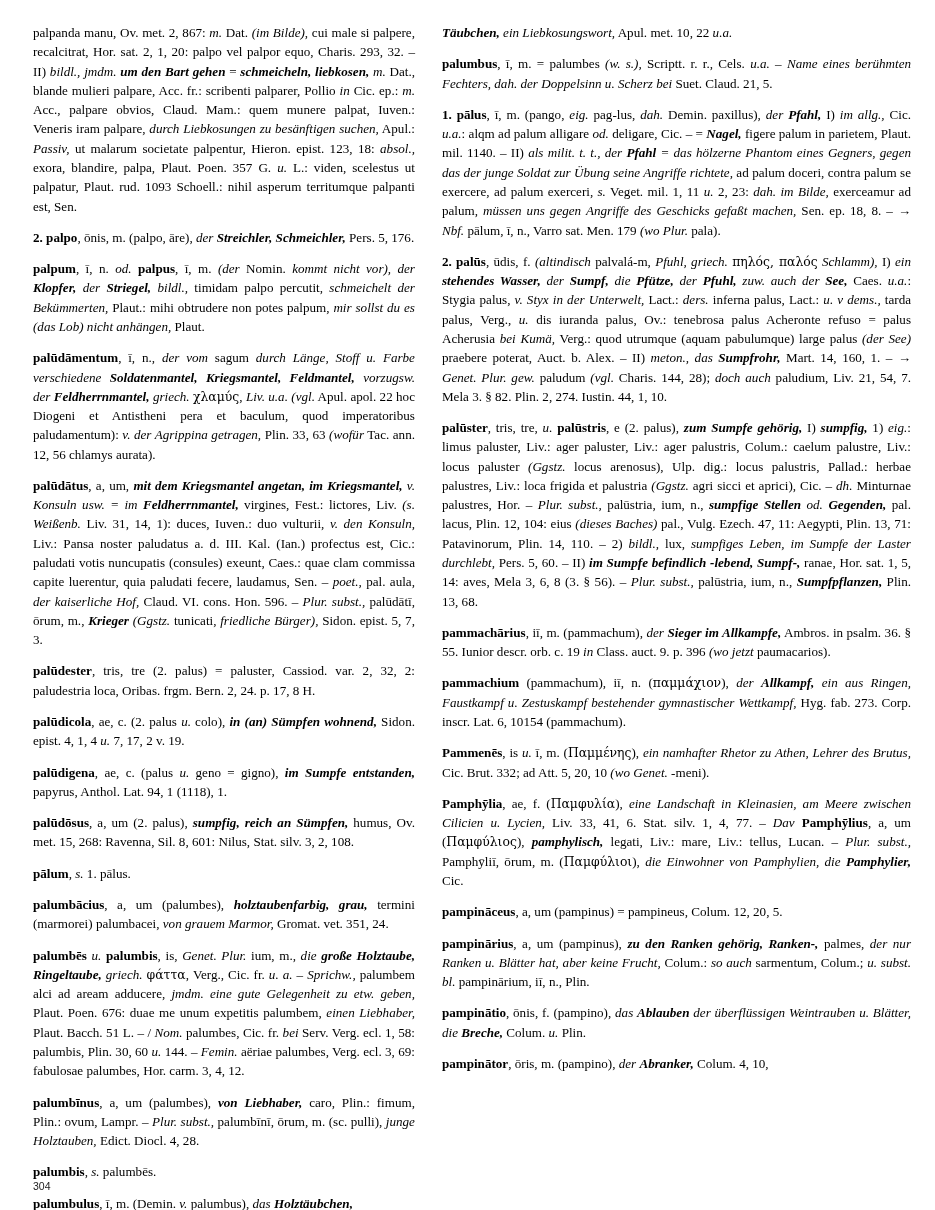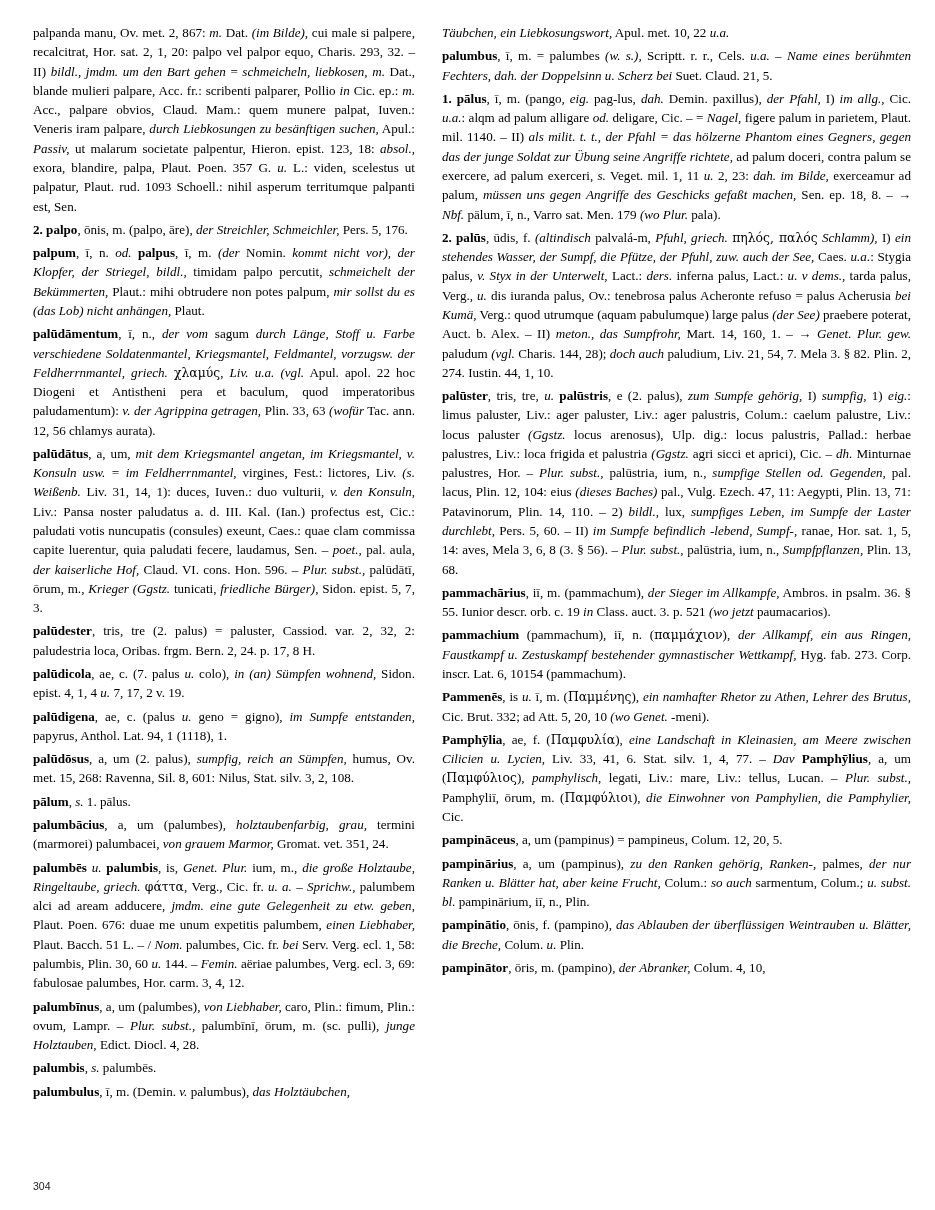--- a/index.html
+++ b/index.html
@@ -51,66 +51,66 @@
   .cont {
     text-align: justify;
   }
   .hw {            
     font-weight: bold;
   }
   .it {            
     font-style: italic;
   }
   .bi {            
-    font-weight: normal;
+    font-weight: bold;
     font-style: italic;
   }
   .gr {            
     font-family: "DejaVu Serif", "Liberation Serif", serif;
     font-size: 12.4px;
   }
   .folio {
     position: absolute;
     left: 33px;
     top: 1180px;
     font-size: 10.5px;
     font-family: "Liberation Sans", sans-serif;
     color: #222;
   }
-  .entry + .entry { margin-top: 4px; }
+  .entry + .entry { margin-top: 12px; }
 </style>
 </head>
 <body>
 
 <div class="page">
   <div class="columns">
     <div class="col left" id="col-left">
         <p class="entry cont"><span>palpanda manu, Ov. met. 2, 867: </span><span class="it">m.</span><span> Dat. </span><span class="it">(im Bilde)</span><span>, cui male si palpere, recalcitrat, Hor. sat. 2, 1, 20: palpo vel palpor equo, Charis. 293, 32. – II) </span><span class="it">bildl., jmdm. </span><span class="bi">um den Bart gehen</span><span> = </span><span class="bi">schmeicheln, liebkosen,</span><span> </span><span class="it">m.</span><span> Dat., blande mulieri palpare, Acc. fr.: scribenti palparer, Pollio </span><span class="it">in</span><span> Cic. ep.: </span><span class="it">m.</span><span> Acc., palpare obvios, Claud. Mam.: quem munere palpat, Iuven.: Veneris iram palpare, </span><span class="it">durch Liebkosungen zu besänftigen suchen,</span><span> Apul.: </span><span class="it">Passiv,</span><span> ut malarum societate palpentur, Hieron. epist. 123, 18: </span><span class="it">absol.,</span><span> exora, blandire, palpa, Plaut. Poen. 357 G. </span><span class="it">u.</span><span> L.: viden, scelestus ut palpatur, Plaut. rud. 1093 Schoell.: nihil asperum territumque palpanti est, Sen.</span></p>
         <p class="entry"><span class="hw">2. palpo</span><span>, ōnis, m. (palpo, āre), </span><span class="it">der </span><span class="bi">Streichler, Schmeichler,</span><span> Pers. 5, 176.</span></p>
         <p class="entry"><span class="hw">palpum</span><span>, ī, n. </span><span class="it">od.</span><span> </span><span class="hw">palpus</span><span>, ī, m. </span><span class="it">(der </span><span>Nomin. </span><span class="it">kommt nicht vor), der </span><span class="bi">Klopfer,</span><span> </span><span class="it">der </span><span class="bi">Striegel,</span><span> </span><span class="it">bildl.,</span><span> timidam palpo percutit, </span><span class="it">schmeichelt der Bekümmerten,</span><span> Plaut.: mihi obtrudere non potes palpum, </span><span class="it">mir sollst du es (das Lob) nicht anhängen,</span><span> Plaut.</span></p>
         <p class="entry"><span class="hw">palūdāmentum</span><span>, ī, n., </span><span class="it">der vom </span><span>sagum </span><span class="it">durch Länge, Stoff u. Farbe verschiedene </span><span class="bi">Soldatenmantel, Kriegsmantel, Feldmantel,</span><span> </span><span class="it">vorzugsw. der </span><span class="bi">Feldherrnmantel,</span><span> </span><span class="it">griech. </span><span class="gr">χλαμύς</span><span>, </span><span class="it">Liv. u.a. (vgl.</span><span> Apul. apol. 22 hoc Diogeni et Antistheni pera et baculum, quod imperatoribus paludamentum): </span><span class="it">v. der Agrippina getragen,</span><span> Plin. 33, 63 </span><span class="it">(wofür</span><span> Tac. ann. 12, 56 chlamys aurata).</span></p>
         <p class="entry"><span class="hw">palūdātus</span><span>, a, um, </span><span class="bi">mit dem Kriegsmantel angetan, im Kriegsmantel,</span><span> </span><span class="it">v. Konsuln usw. = im </span><span class="bi">Feldherrnmantel,</span><span> virgines, Fest.: lictores, Liv. </span><span class="it">(s. Weißenb.</span><span> Liv. 31, 14, 1): duces, Iuven.: duo vulturii, </span><span class="it">v. den Konsuln,</span><span> Liv.: Pansa noster paludatus a. d. III. Kal. (Ian.) profectus est, Cic.: paludati votis nuncupatis (consules) exeunt, Caes.: quae clam commissa capite luerentur, quia paludati fecere, laudamus, Sen. – </span><span class="it">poet.,</span><span> pal. aula, </span><span class="it">der kaiserliche Hof,</span><span> Claud. VI. cons. Hon. 596. – </span><span class="it">Plur. subst.,</span><span> palūdātī, ōrum, m., </span><span class="bi">Krieger</span><span> </span><span class="it">(Ggstz.</span><span> tunicati, </span><span class="it">friedliche Bürger),</span><span> Sidon. epist. 5, 7, 3.</span></p>
         <p class="entry"><span class="hw">palūdester</span><span>, tris, tre (2. palus) = paluster, Cassiod. var. 2, 32, 2: paludestria loca, Oribas. frgm. Bern. 2, 24. p. 17, 8 H.</span></p>
-        <p class="entry"><span class="hw">palūdicola</span><span>, ae, c. (7. palus </span><span class="it">u.</span><span> colo), </span><span class="bi">in (an) Sümpfen wohnend,</span><span> Sidon. epist. 4, 1, 4 </span><span class="it">u.</span><span> 7, 17, 2 v. 19.</span></p>
+        <p class="entry"><span class="hw">palūdicola</span><span>, ae, c. (2. palus </span><span class="it">u.</span><span> colo), </span><span class="bi">in (an) Sümpfen wohnend,</span><span> Sidon. epist. 4, 1, 4 </span><span class="it">u.</span><span> 7, 17, 2 v. 19.</span></p>
         <p class="entry"><span class="hw">palūdigena</span><span>, ae, c. (palus </span><span class="it">u.</span><span> geno = gigno), </span><span class="bi">im Sumpfe entstanden,</span><span> papyrus, Anthol. Lat. 94, 1 (1118), 1.</span></p>
         <p class="entry"><span class="hw">palūdōsus</span><span>, a, um (2. palus), </span><span class="bi">sumpfig, reich an Sümpfen,</span><span> humus, Ov. met. 15, 268: Ravenna, Sil. 8, 601: Nilus, Stat. silv. 3, 2, 108.</span></p>
         <p class="entry"><span class="hw">pālum</span><span>, </span><span class="it">s.</span><span> 1. pālus.</span></p>
         <p class="entry"><span class="hw">palumbācius</span><span>, a, um (palumbes), </span><span class="bi">holztaubenfarbig, grau,</span><span> termini (marmorei) palumbacei, </span><span class="it">von grauem Marmor,</span><span> Gromat. vet. 351, 24.</span></p>
         <p class="entry"><span class="hw">palumbēs</span><span> </span><span class="it">u.</span><span> </span><span class="hw">palumbis</span><span>, is, </span><span class="it">Genet. Plur.</span><span> ium, m., </span><span class="it">die </span><span class="bi">große Holztaube, Ringeltaube,</span><span> </span><span class="it">griech. </span><span class="gr">φάττα</span><span>, Verg., Cic. fr. </span><span class="it">u. a.</span><span> – </span><span class="it">Sprichw.,</span><span> palumbem alci ad aream adducere, </span><span class="it">jmdm. eine gute Gelegenheit zu etw. geben,</span><span> Plaut. Poen. 676: duae me unum expetitis palumbem, </span><span class="it">einen Liebhaber,</span><span> Plaut. Bacch. 51 L. – / </span><span class="it">Nom.</span><span> palumbes, Cic. fr. </span><span class="it">bei</span><span> Serv. Verg. ecl. 1, 58: palumbis, Plin. 30, 60 </span><span class="it">u.</span><span> 144. – </span><span class="it">Femin.</span><span> aëriae palumbes, Verg. ecl. 3, 69: fabulosae palumbes, Hor. carm. 3, 4, 12.</span></p>
         <p class="entry"><span class="hw">palumbīnus</span><span>, a, um (palumbes), </span><span class="bi">von Liebhaber,</span><span> caro, Plin.: fimum, Plin.: ovum, Lampr. – </span><span class="it">Plur. subst.,</span><span> palumbīnī, ōrum, m. (sc. pulli), </span><span class="it">junge Holztauben,</span><span> Edict. Diocl. 4, 28.</span></p>
         <p class="entry"><span class="hw">palumbis</span><span>, </span><span class="it">s.</span><span> palumbēs.</span></p>
         <p class="entry"><span class="hw">palumbulus</span><span>, ī, m. (Demin. </span><span class="it">v.</span><span> palumbus), </span><span class="it">das </span><span class="bi">Holztäubchen,</span></p>
       </div>
     <div class="col right" id="col-right">
         <p class="entry cont"><span class="bi">Täubchen,</span><span> </span><span class="it">ein Liebkosungswort,</span><span> Apul. met. 10, 22 </span><span class="it">u.a.</span></p>
         <p class="entry"><span class="hw">palumbus</span><span>, ī, m. = palumbes </span><span class="it">(w. s.),</span><span> Scriptt. r. r., Cels. </span><span class="it">u.a.</span><span> – </span><span class="it">Name eines berühmten Fechters, dah. der Doppelsinn u. Scherz bei</span><span> Suet. Claud. 21, 5.</span></p>
         <p class="entry"><span class="hw">1. pālus</span><span>, ī, m. (pango, </span><span class="it">eig.</span><span> pag-lus, </span><span class="it">dah.</span><span> Demin. paxillus), </span><span class="it">der </span><span class="bi">Pfahl,</span><span> I) </span><span class="it">im allg.,</span><span> Cic. </span><span class="it">u.a.</span><span>: alqm ad palum alligare </span><span class="it">od.</span><span> deligare, Cic. – = </span><span class="bi">Nagel,</span><span> figere palum in parietem, Plaut. mil. 1140. – II) </span><span class="it">als milit. t. t., der </span><span class="bi">Pfahl</span><span> </span><span class="it">= das hölzerne Phantom eines Gegners, gegen das der junge Soldat zur Übung seine Angriffe richtete,</span><span> ad palum doceri, contra palum se exercere, ad palum exerceri, </span><span class="it">s.</span><span> Veget. mil. 1, 11 </span><span class="it">u.</span><span> 2, 23: </span><span class="it">dah. im Bilde,</span><span> exerceamur ad palum, </span><span class="it">müssen uns gegen Angriffe des Geschicks gefaßt machen,</span><span> Sen. ep. 18, 8. – → </span><span class="it">Nbf.</span><span> pālum, ī, n., Varro sat. Men. 179 </span><span class="it">(wo Plur.</span><span> pala).</span></p>
         <p class="entry"><span class="hw">2. palūs</span><span>, ūdis, f. </span><span class="it">(altindisch </span><span>palvalá-m, </span><span class="it">Pfuhl, griech. </span><span class="gr">πηλός, παλός</span><span> </span><span class="it">Schlamm),</span><span> I) </span><span class="it">ein </span><span class="bi">stehendes Wasser,</span><span> </span><span class="it">der </span><span class="bi">Sumpf,</span><span> </span><span class="it">die </span><span class="bi">Pfütze,</span><span> </span><span class="it">der </span><span class="bi">Pfuhl,</span><span> </span><span class="it">zuw. auch der </span><span class="bi">See,</span><span> Caes. </span><span class="it">u.a.</span><span>: Stygia palus, </span><span class="it">v. Styx in der Unterwelt,</span><span> Lact.: </span><span class="it">ders.</span><span> inferna palus, Lact.: </span><span class="it">u. v dems.,</span><span> tarda palus, Verg., </span><span class="it">u.</span><span> dis iuranda palus, Ov.: tenebrosa palus Acheronte refuso = palus Acherusia </span><span class="it">bei Kumä,</span><span> Verg.: quod utrumque (aquam pabulumque) large palus </span><span class="it">(der See)</span><span> praebere poterat, Auct. b. Alex. – II) </span><span class="it">meton., das </span><span class="bi">Sumpfrohr,</span><span> Mart. 14, 160, 1. – → </span><span class="it">Genet. Plur. gew.</span><span> paludum </span><span class="it">(vgl.</span><span> Charis. 144, 28); </span><span class="it">doch auch</span><span> paludium, Liv. 21, 54, 7. Mela 3. § 82. Plin. 2, 274. Iustin. 44, 1, 10.</span></p>
         <p class="entry"><span class="hw">palūster</span><span>, tris, tre, </span><span class="it">u.</span><span> </span><span class="hw">palūstris</span><span>, e (2. palus), </span><span class="bi">zum Sumpfe gehörig,</span><span> I) </span><span class="bi">sumpfig,</span><span> 1) </span><span class="it">eig.</span><span>: limus paluster, Liv.: ager paluster, Liv.: ager palustris, Colum.: caelum palustre, Liv.: locus paluster </span><span class="it">(Ggstz.</span><span> locus arenosus), Ulp. dig.: locus palustris, Pallad.: herbae palustres, Liv.: loca frigida et palustria </span><span class="it">(Ggstz.</span><span> agri sicci et aprici), Cic. – </span><span class="it">dh.</span><span> Minturnae palustres, Hor. – </span><span class="it">Plur. subst.,</span><span> palūstria, ium, n., </span><span class="bi">sumpfige Stellen </span><span class="it">od.</span><span> </span><span class="bi">Gegenden,</span><span> pal. lacus, Plin. 12, 104: eius </span><span class="it">(dieses Baches)</span><span> pal., Vulg. Ezech. 47, 11: Aegypti, Plin. 13, 71: Patavinorum, Plin. 14, 110. – 2) </span><span class="it">bildl.,</span><span> lux, </span><span class="it">sumpfiges Leben, im Sumpfe der Laster durchlebt,</span><span> Pers. 5, 60. – II) </span><span class="bi">im Sumpfe befindlich -lebend, Sumpf-,</span><span> ranae, Hor. sat. 1, 5, 14: aves, Mela 3, 6, 8 (3. § 56). – </span><span class="it">Plur. subst.,</span><span> palūstria, ium, n., </span><span class="bi">Sumpfpflanzen,</span><span> Plin. 13, 68.</span></p>
-        <p class="entry"><span class="hw">pammachārius</span><span>, iī, m. (pammachum), </span><span class="it">der </span><span class="bi">Sieger im Allkampfe,</span><span> Ambros. in psalm. 36. § 55. Iunior descr. orb. c. 19 </span><span class="it">in</span><span> Class. auct. 3. p. 521 </span><span class="it">(wo jetzt</span><span> paumacarios).</span></p>
+        <p class="entry"><span class="hw">pammachārius</span><span>, iī, m. (pammachum), </span><span class="it">der </span><span class="bi">Sieger im Allkampfe,</span><span> Ambros. in psalm. 36. § 55. Iunior descr. orb. c. 19 </span><span class="it">in</span><span> Class. auct. 9. p. 396 </span><span class="it">(wo jetzt</span><span> paumacarios).</span></p>
         <p class="entry"><span class="hw">pammachium</span><span> (pammachum), iī, n. (</span><span class="gr">παμμάχιον</span><span>), </span><span class="it">der </span><span class="bi">Allkampf,</span><span> </span><span class="it">ein aus Ringen, Faustkampf u. Zestuskampf bestehender gymnastischer Wettkampf,</span><span> Hyg. fab. 273. Corp. inscr. Lat. 6, 10154 (pammachum).</span></p>
         <p class="entry"><span class="hw">Pammenēs</span><span>, is </span><span class="it">u.</span><span> ī, m. (</span><span class="gr">Παμμένης</span><span>), </span><span class="it">ein namhafter Rhetor zu Athen, Lehrer des Brutus,</span><span> Cic. Brut. 332; ad Att. 5, 20, 10 </span><span class="it">(wo Genet.</span><span> -meni).</span></p>
         <p class="entry"><span class="hw">Pamphȳlia</span><span>, ae, f. (</span><span class="gr">Παμφυλία</span><span>), </span><span class="it">eine Landschaft in Kleinasien, am Meere zwischen Cilicien u. Lycien,</span><span> Liv. 33, 41, 6. Stat. silv. 1, 4, 77. – </span><span class="it">Dav</span><span> </span><span class="hw">Pamphȳlius</span><span>, a, um (</span><span class="gr">Παμφύλιος</span><span>), </span><span class="bi">pamphylisch,</span><span> legati, Liv.: mare, Liv.: tellus, Lucan. – </span><span class="it">Plur. subst.,</span><span> Pamphȳliī, ōrum, m. (</span><span class="gr">Παμφύλιοι</span><span>), </span><span class="it">die Einwohner von Pamphylien, die </span><span class="bi">Pamphylier,</span><span> Cic.</span></p>
         <p class="entry"><span class="hw">pampināceus</span><span>, a, um (pampinus) = pampineus, Colum. 12, 20, 5.</span></p>
         <p class="entry"><span class="hw">pampinārius</span><span>, a, um (pampinus), </span><span class="bi">zu den Ranken gehörig, Ranken-,</span><span> palmes, </span><span class="it">der nur Ranken u. Blätter hat, aber keine Frucht,</span><span> Colum.: </span><span class="it">so auch</span><span> sarmentum, Colum.; </span><span class="it">u. subst. bl.</span><span> pampinārium, iī, n., Plin.</span></p>
         <p class="entry"><span class="hw">pampinātio</span><span>, ōnis, f. (pampino), </span><span class="it">das </span><span class="bi">Ablauben</span><span> </span><span class="it">der überflüssigen Weintrauben u. Blätter, die </span><span class="bi">Breche,</span><span> Colum. </span><span class="it">u.</span><span> Plin.</span></p>
         <p class="entry"><span class="hw">pampinātor</span><span>, ōris, m. (pampino), </span><span class="it">der </span><span class="bi">Abranker,</span><span> Colum. 4, 10,</span></p>
       </div>
   </div>
   <div class="folio">304</div>

